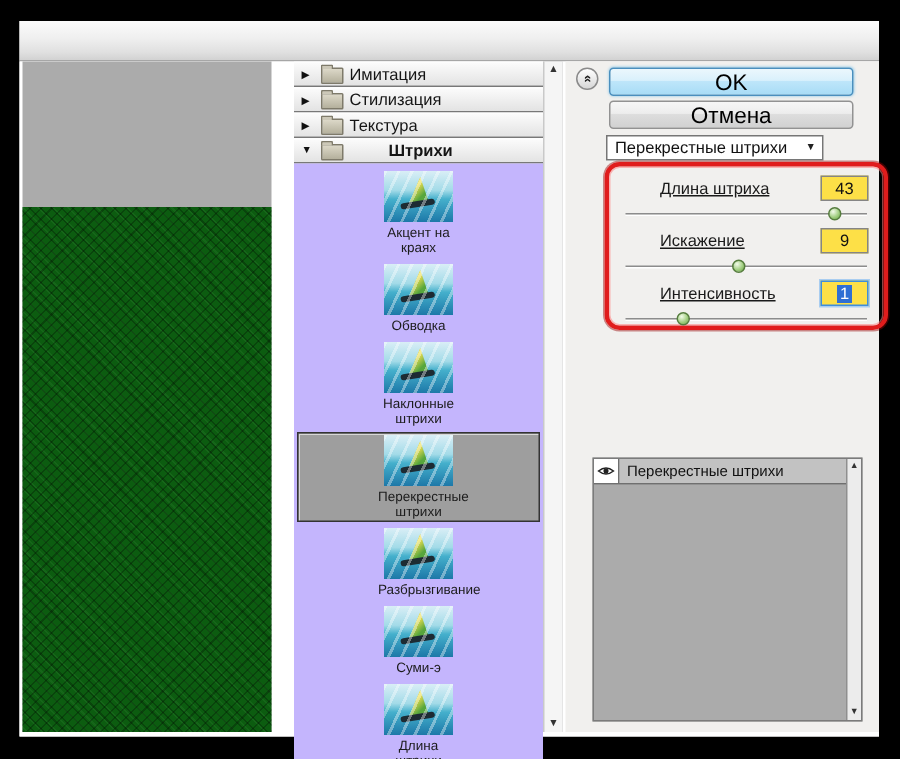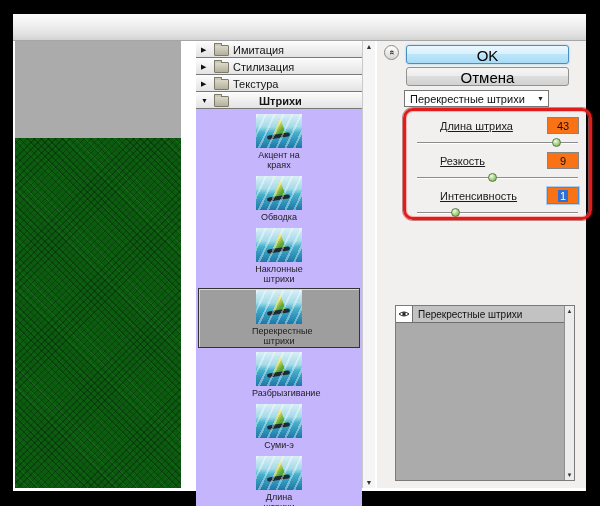--- a/index.html
+++ b/index.html
@@ -51,21 +51,21 @@
   .btn.cancel{top:26px;background:linear-gradient(180deg,#f6f6f6,#ededed 45%,#dedede 46%,#d1d1d1);border:1px solid #929292;}
   .dropdown{position:absolute;left:27px;top:49px;width:145px;height:17px;background:#fff;border:1px solid #767676;
     display:flex;align-items:center;font-size:11px;color:#111;padding-left:5px;box-sizing:border-box;cursor:pointer;}
   .dd-arrow{margin-left:auto;font-size:7px;padding-right:4px;color:#222;}
 
   .red-box{position:absolute;left:26px;top:67px;width:163px;height:104px;border:3px solid #e01c1c;border-radius:10px;
     box-shadow:0 0 0 1px rgba(150,0,0,.45),inset 0 0 0 1px rgba(255,130,130,.55);padding:2px 10px 0 10px;}
   .sgroup{margin-top:4px;}
   .srow{display:flex;align-items:center;justify-content:space-between;height:17px;margin-left:24px;}
   .slabel{font-size:11px;color:#1a1a1a;text-decoration:underline;}
-  .sval{width:30px;height:15px;background:#f97316;border:1px solid #858585;font-size:11px;display:flex;align-items:center;justify-content:center;color:#111;}
+  .sval{width:30px;height:15px;background:#fde047;border:1px solid #858585;font-size:11px;display:flex;align-items:center;justify-content:center;color:#111;}
   .sval.focus{border-color:#3f8edc;box-shadow:0 0 0 1px #a9cdf0;}
   .sval .sel{font-style:normal;background:#2f6fd3;color:#fff;padding:0 2px;}
   .track{position:relative;height:11px;margin:3px 1px 0 1px;cursor:pointer;}
   .track::before{content:"";position:absolute;left:0;right:0;top:5px;height:1px;background:#8c8c8c;box-shadow:0 1px 0 #fff;}
   .sthumb{position:absolute;top:1px;width:9px;height:9px;margin-left:-5px;border-radius:50%;border:1px solid #567d3e;
     background:radial-gradient(circle at 35% 30%,#f3fbea,#9ccb7a 60%,#6ea84e);box-sizing:border-box;}
 
   .effects{position:absolute;left:18px;top:264px;width:180px;height:176px;background:#ababab;border:1px solid #7b7b7b;box-sizing:border-box;}
   .effect-row{display:flex;height:16px;border-bottom:1px solid #6f6f6f;background:#c2c2c2;margin-right:10px;cursor:pointer;}
   .eyebox{width:16px;background:#fff;border-right:1px solid #6f6f6f;display:flex;align-items:center;justify-content:center;flex:none;}
@@ -190,21 +190,21 @@
           <div class="srow">
             <span class="slabel">Длина штриха</span>
             <span class="sval">43</span>
           </div>
           <div class="track">
             <i class="sthumb" style="left: 87%;"></i>
           </div>
         </div>
         <div class="sgroup">
           <div class="srow">
-            <span class="slabel">Резкость</span>
+            <span class="slabel">Искажение</span>
             <span class="sval">9</span>
           </div>
           <div class="track">
             <i class="sthumb" style="left: 47%;"></i>
           </div>
         </div>
         <div class="sgroup">
           <div class="srow">
             <span class="slabel">Интенсивность</span>
             <span class="sval focus">

